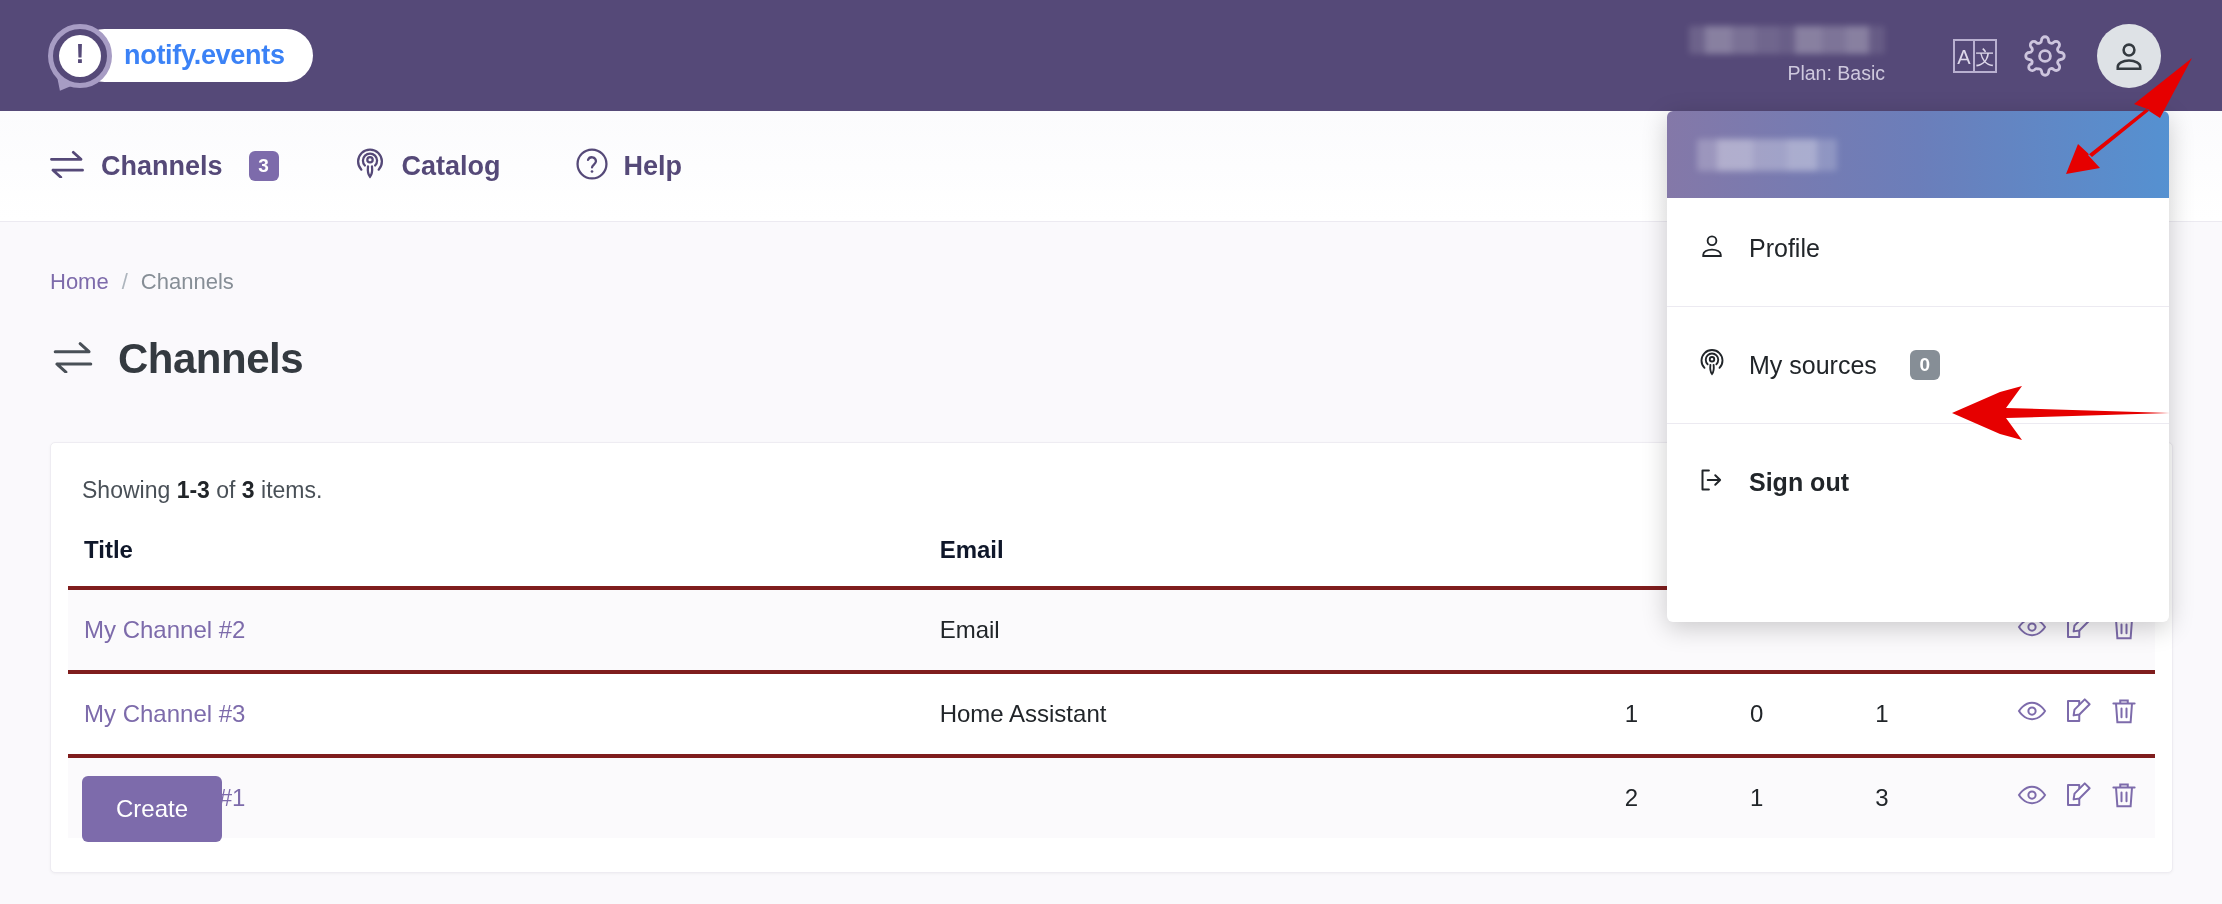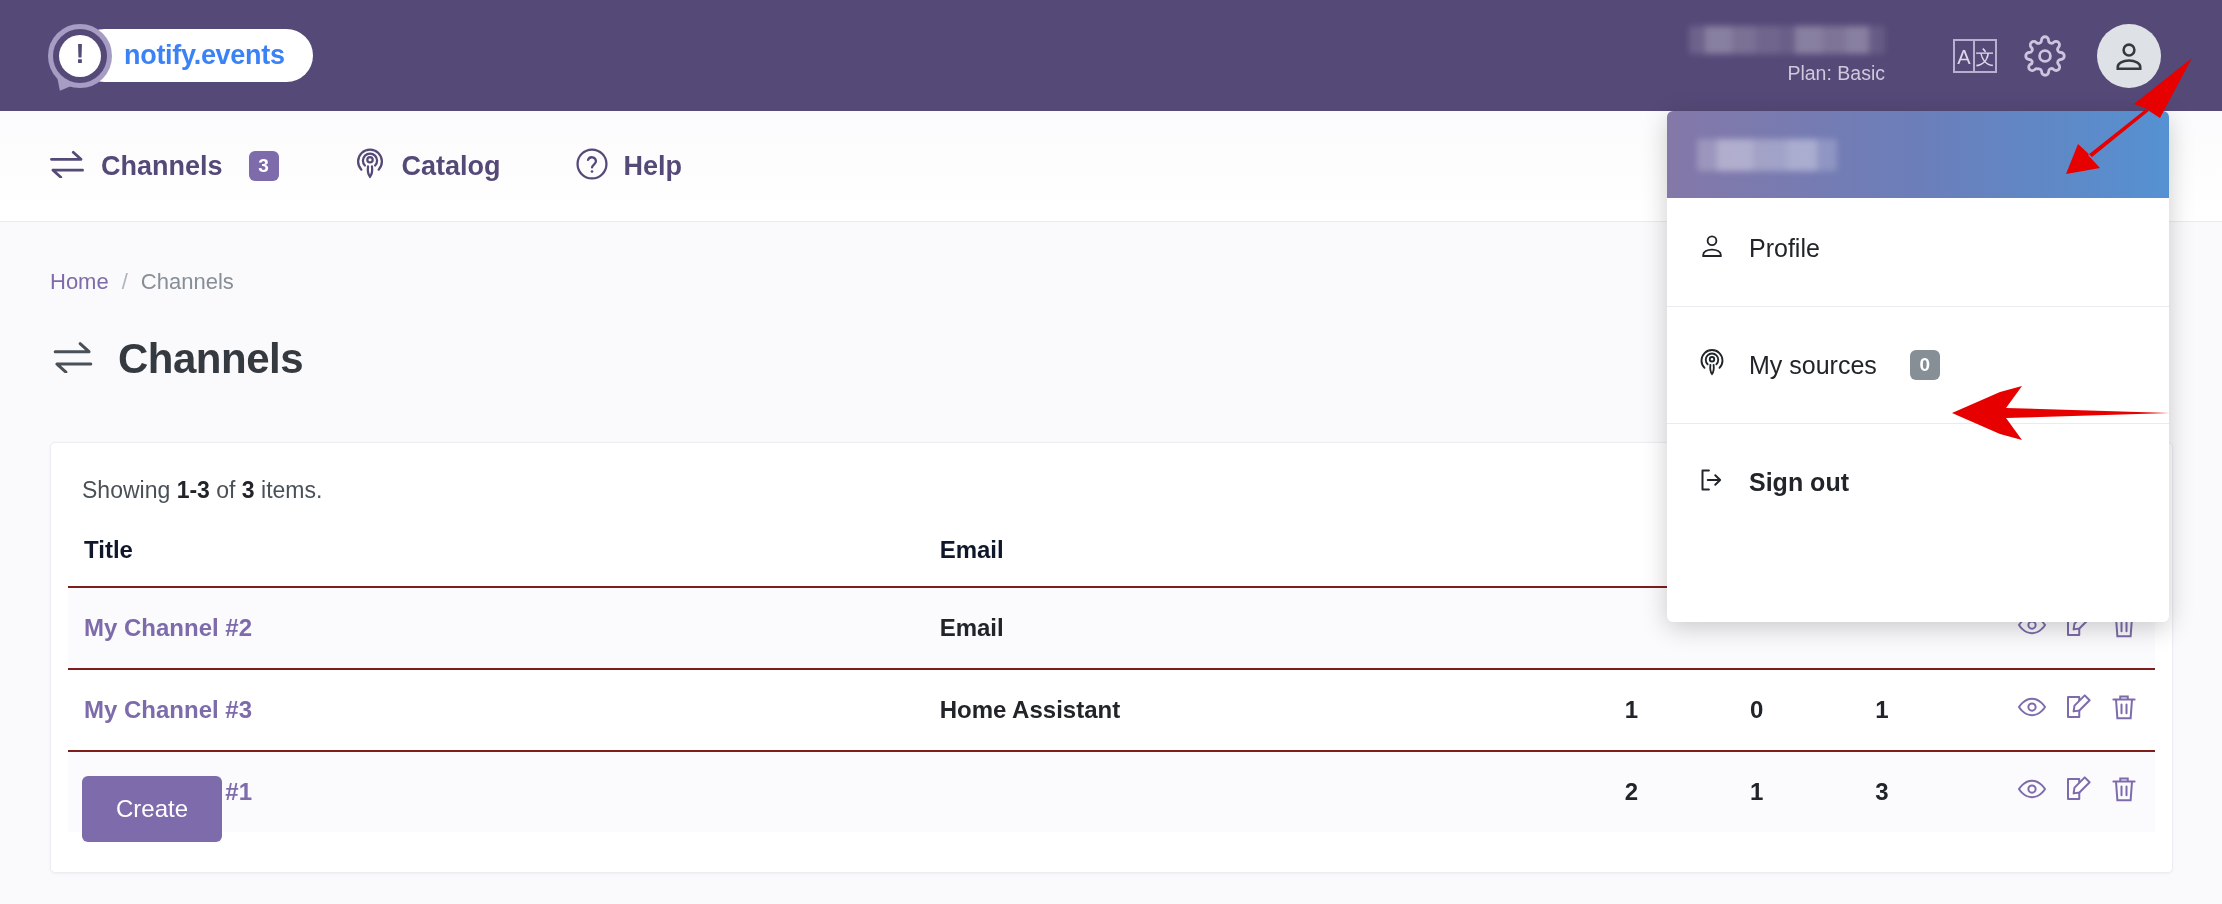--- a/index.html
+++ b/index.html
@@ -115,21 +115,21 @@
   .showing{ padding:34px 0 0 31px; font-size:23px; color:#495057; }
   .showing b{ color:#212529; font-weight:700; }
 
   table{ width:calc(100% - 34px); margin:26px 17px 0 17px; border-collapse:collapse; }
   thead th{
     font-size:24px; font-weight:700; color:#0f172a;
     padding:6px 16px 22px 16px; text-align:left;
   }
   thead th.num, tbody td.num{ text-align:right; }
   thead th.act, tbody td.act{ text-align:right; }
-  tbody tr{ border-top:2px solid #7f1d1d;font-weight:bold; }
+  tbody tr{ border-top:4px solid #7f1d1d; }
   tbody tr:nth-child(odd){ background:#fbfafc; }
   tbody td{ padding:22px 16px; font-size:24px; color:#212529; }
   tbody td.title a{ color:#7d6bab; text-decoration:none; cursor:pointer; }
   .acts{ display:inline-flex; gap:16px; align-items:center; justify-content:flex-end; }
   .acts svg{ cursor:pointer; }
 
   .create-btn{
     position:absolute; left:31px; bottom:30px;
     background:#7d6bab; color:#fff; border:none; border-radius:6px;
     font-size:24px; padding:19px 34px; cursor:pointer;

